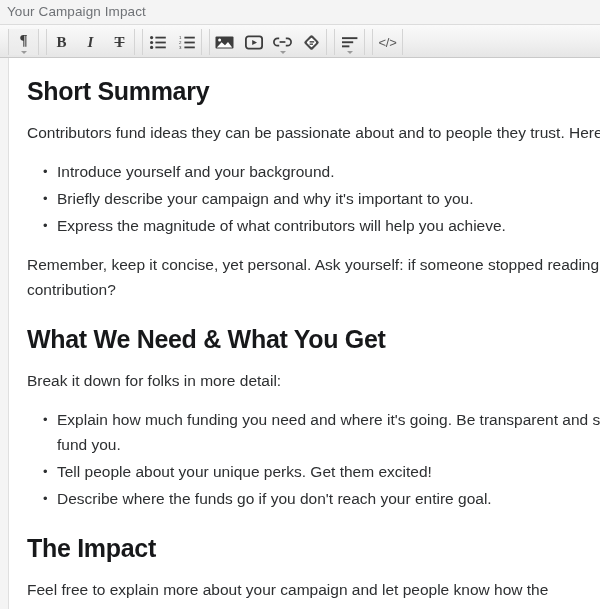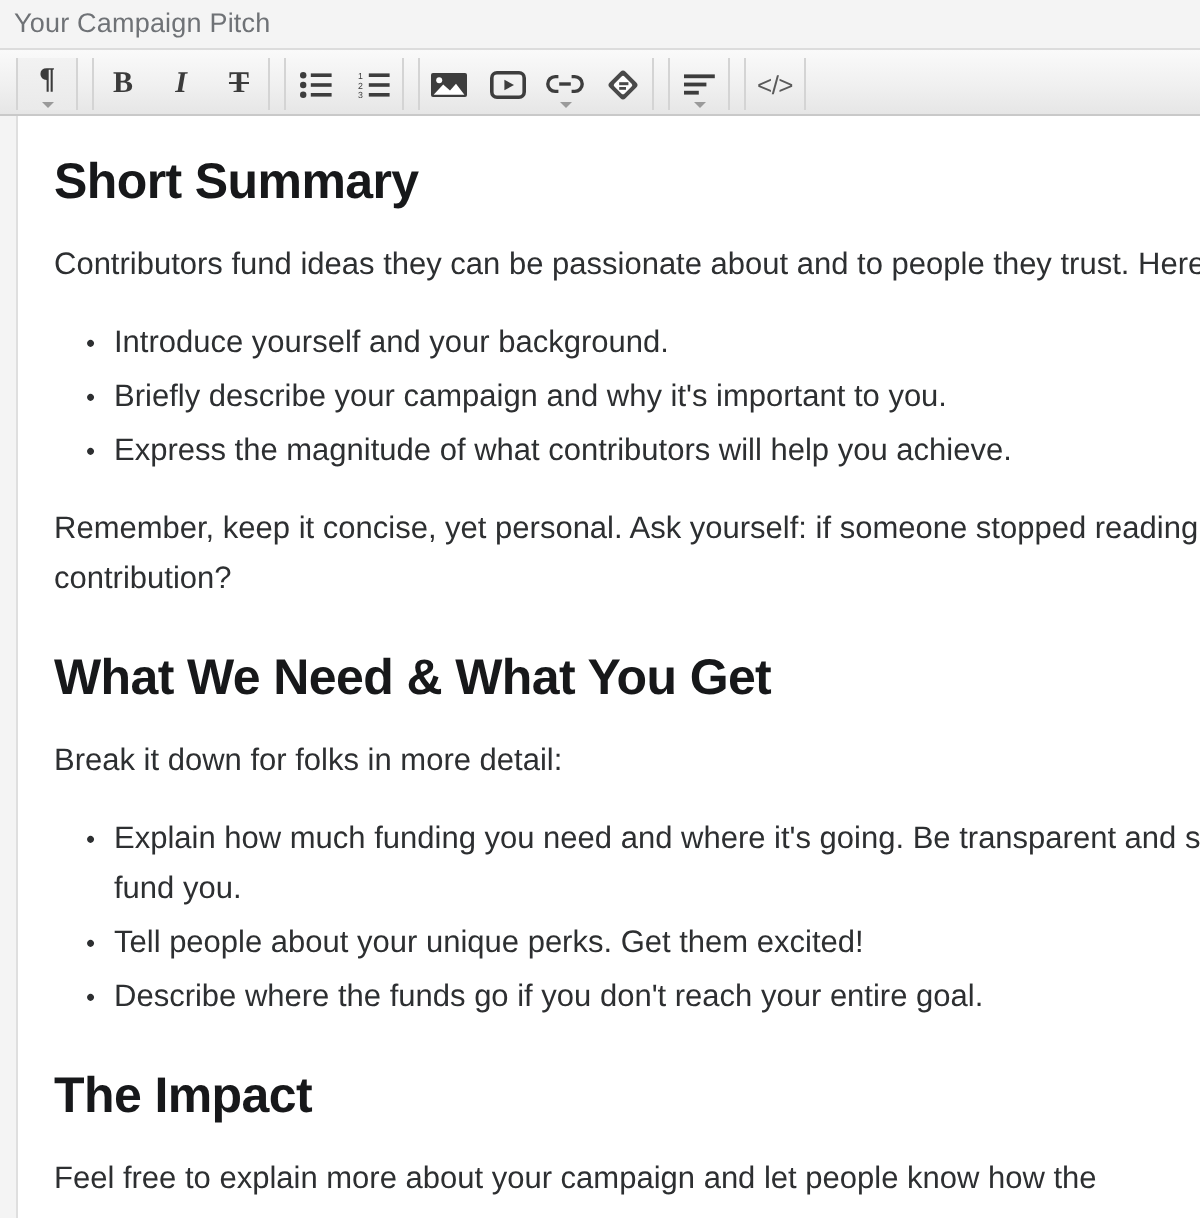--- a/index.html
+++ b/index.html
@@ -209,21 +209,21 @@
     font-size: 13px;
     line-height: 25px;
   }
 </style>
 </head>
 <body>
 
 <div class="app">
 
   <div class="field-label-bar">
-    <div class="field-label">Your Campaign Pitch</div>
+    <div class="field-label">Your Campaign Impact</div>
   </div>
 
   <div class="toolbar">
     <div class="tb-inner">
 
       <div class="tb-group">
         <div class="tb-btn first-shade">
           <span class="glyph-para">¶</span>
           <span class="caret"></span>
         </div>

